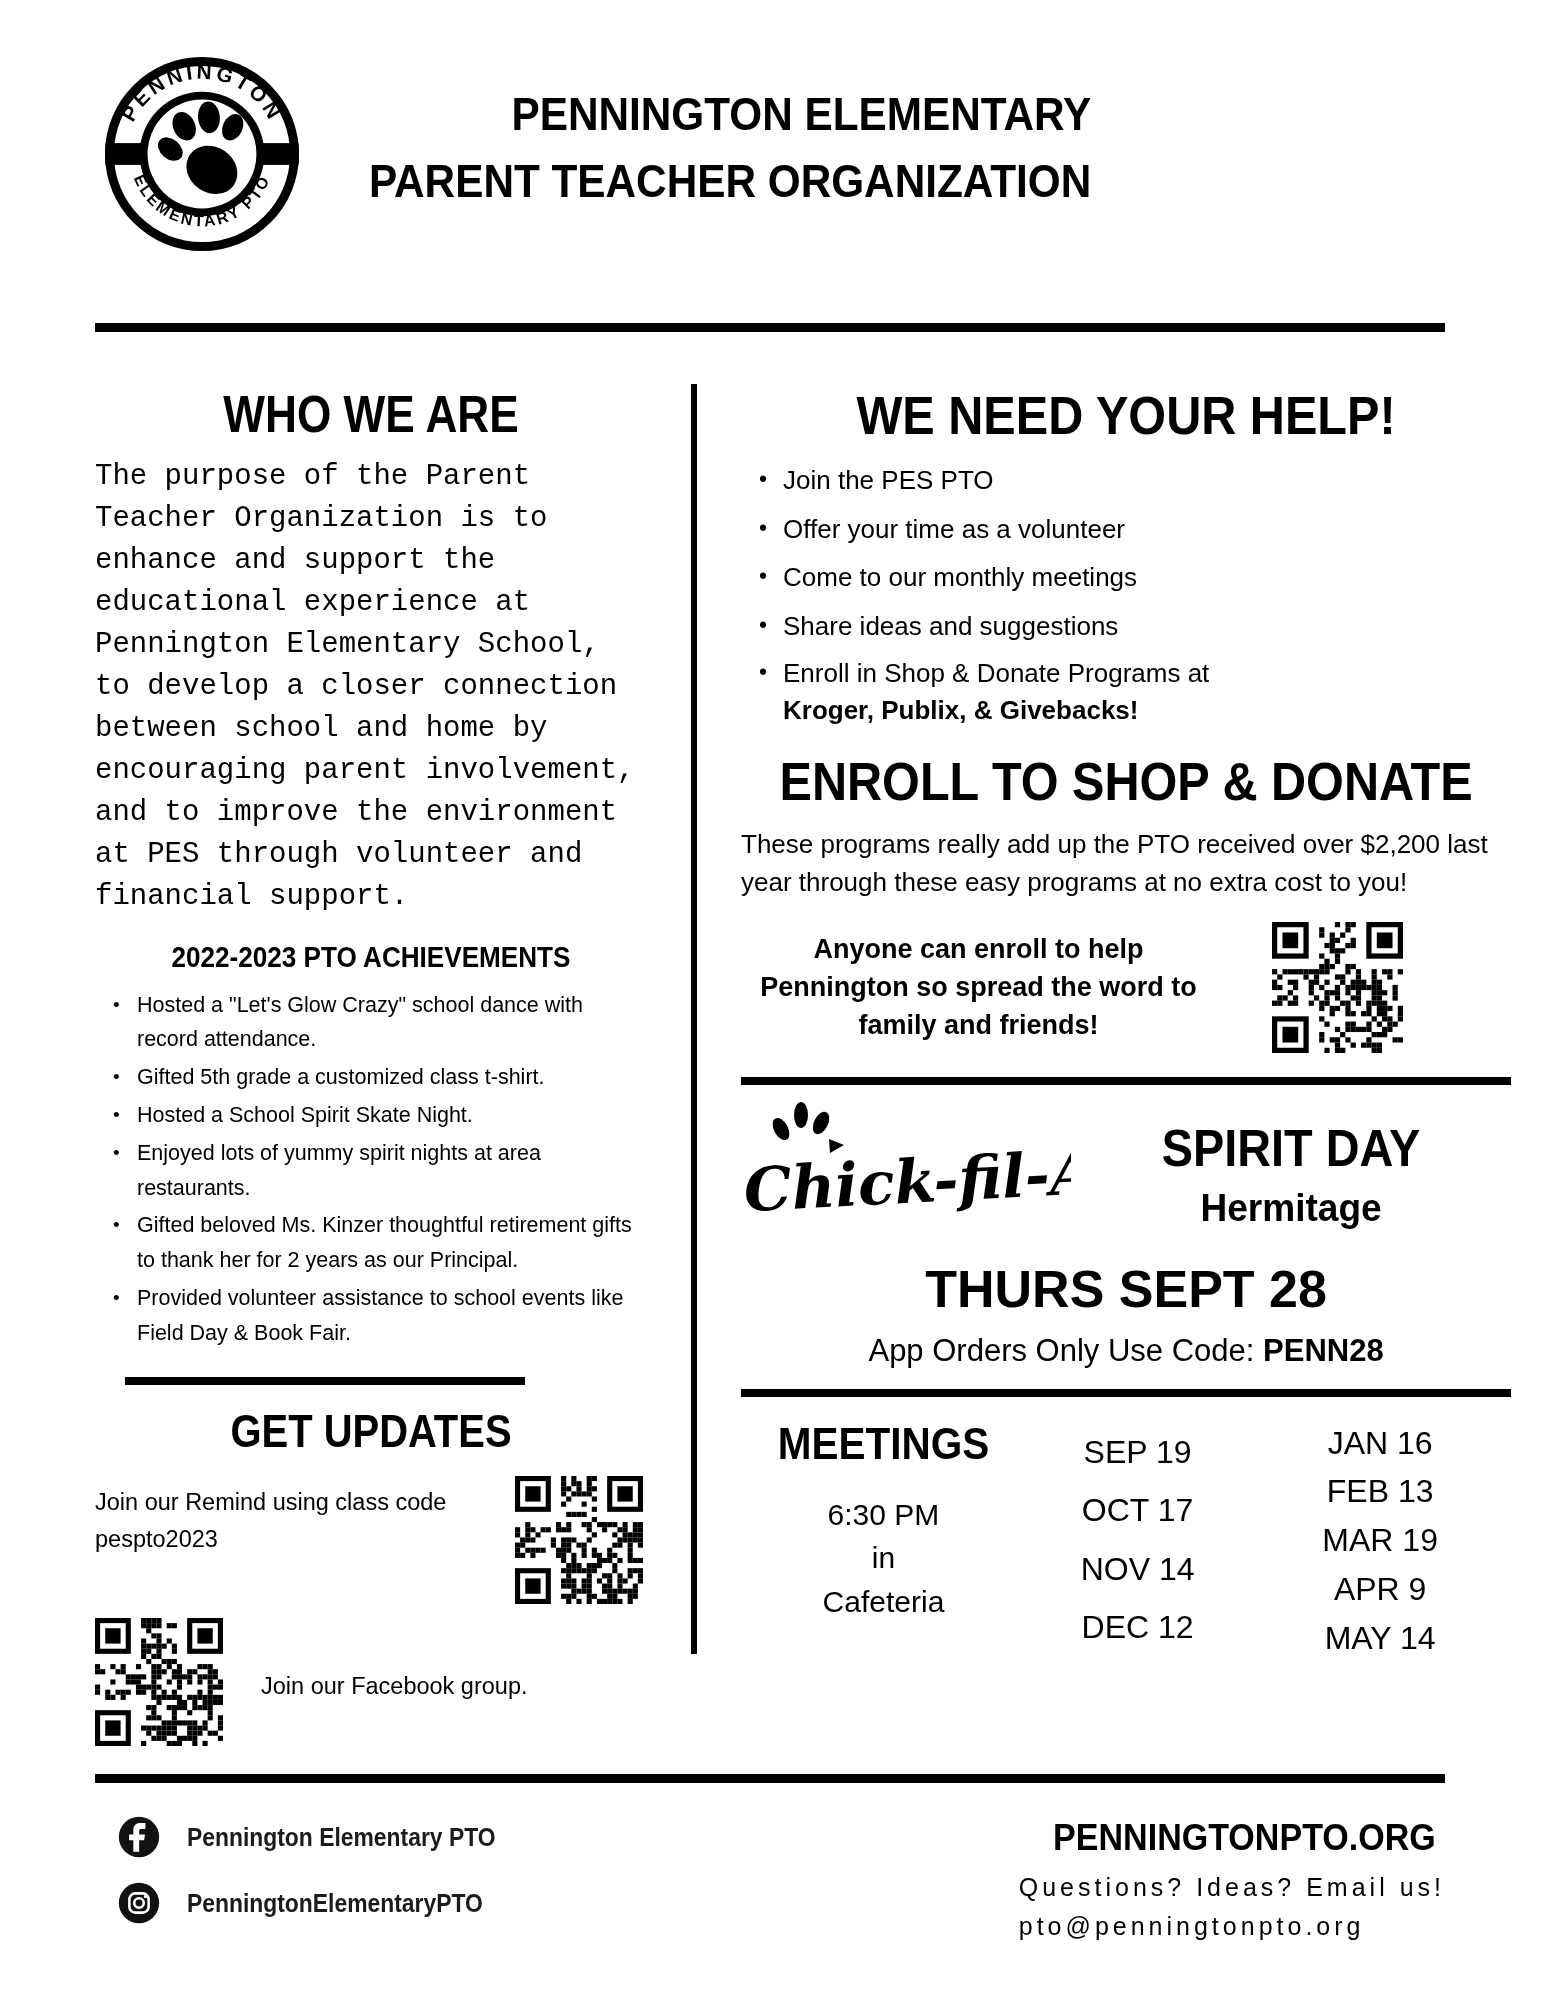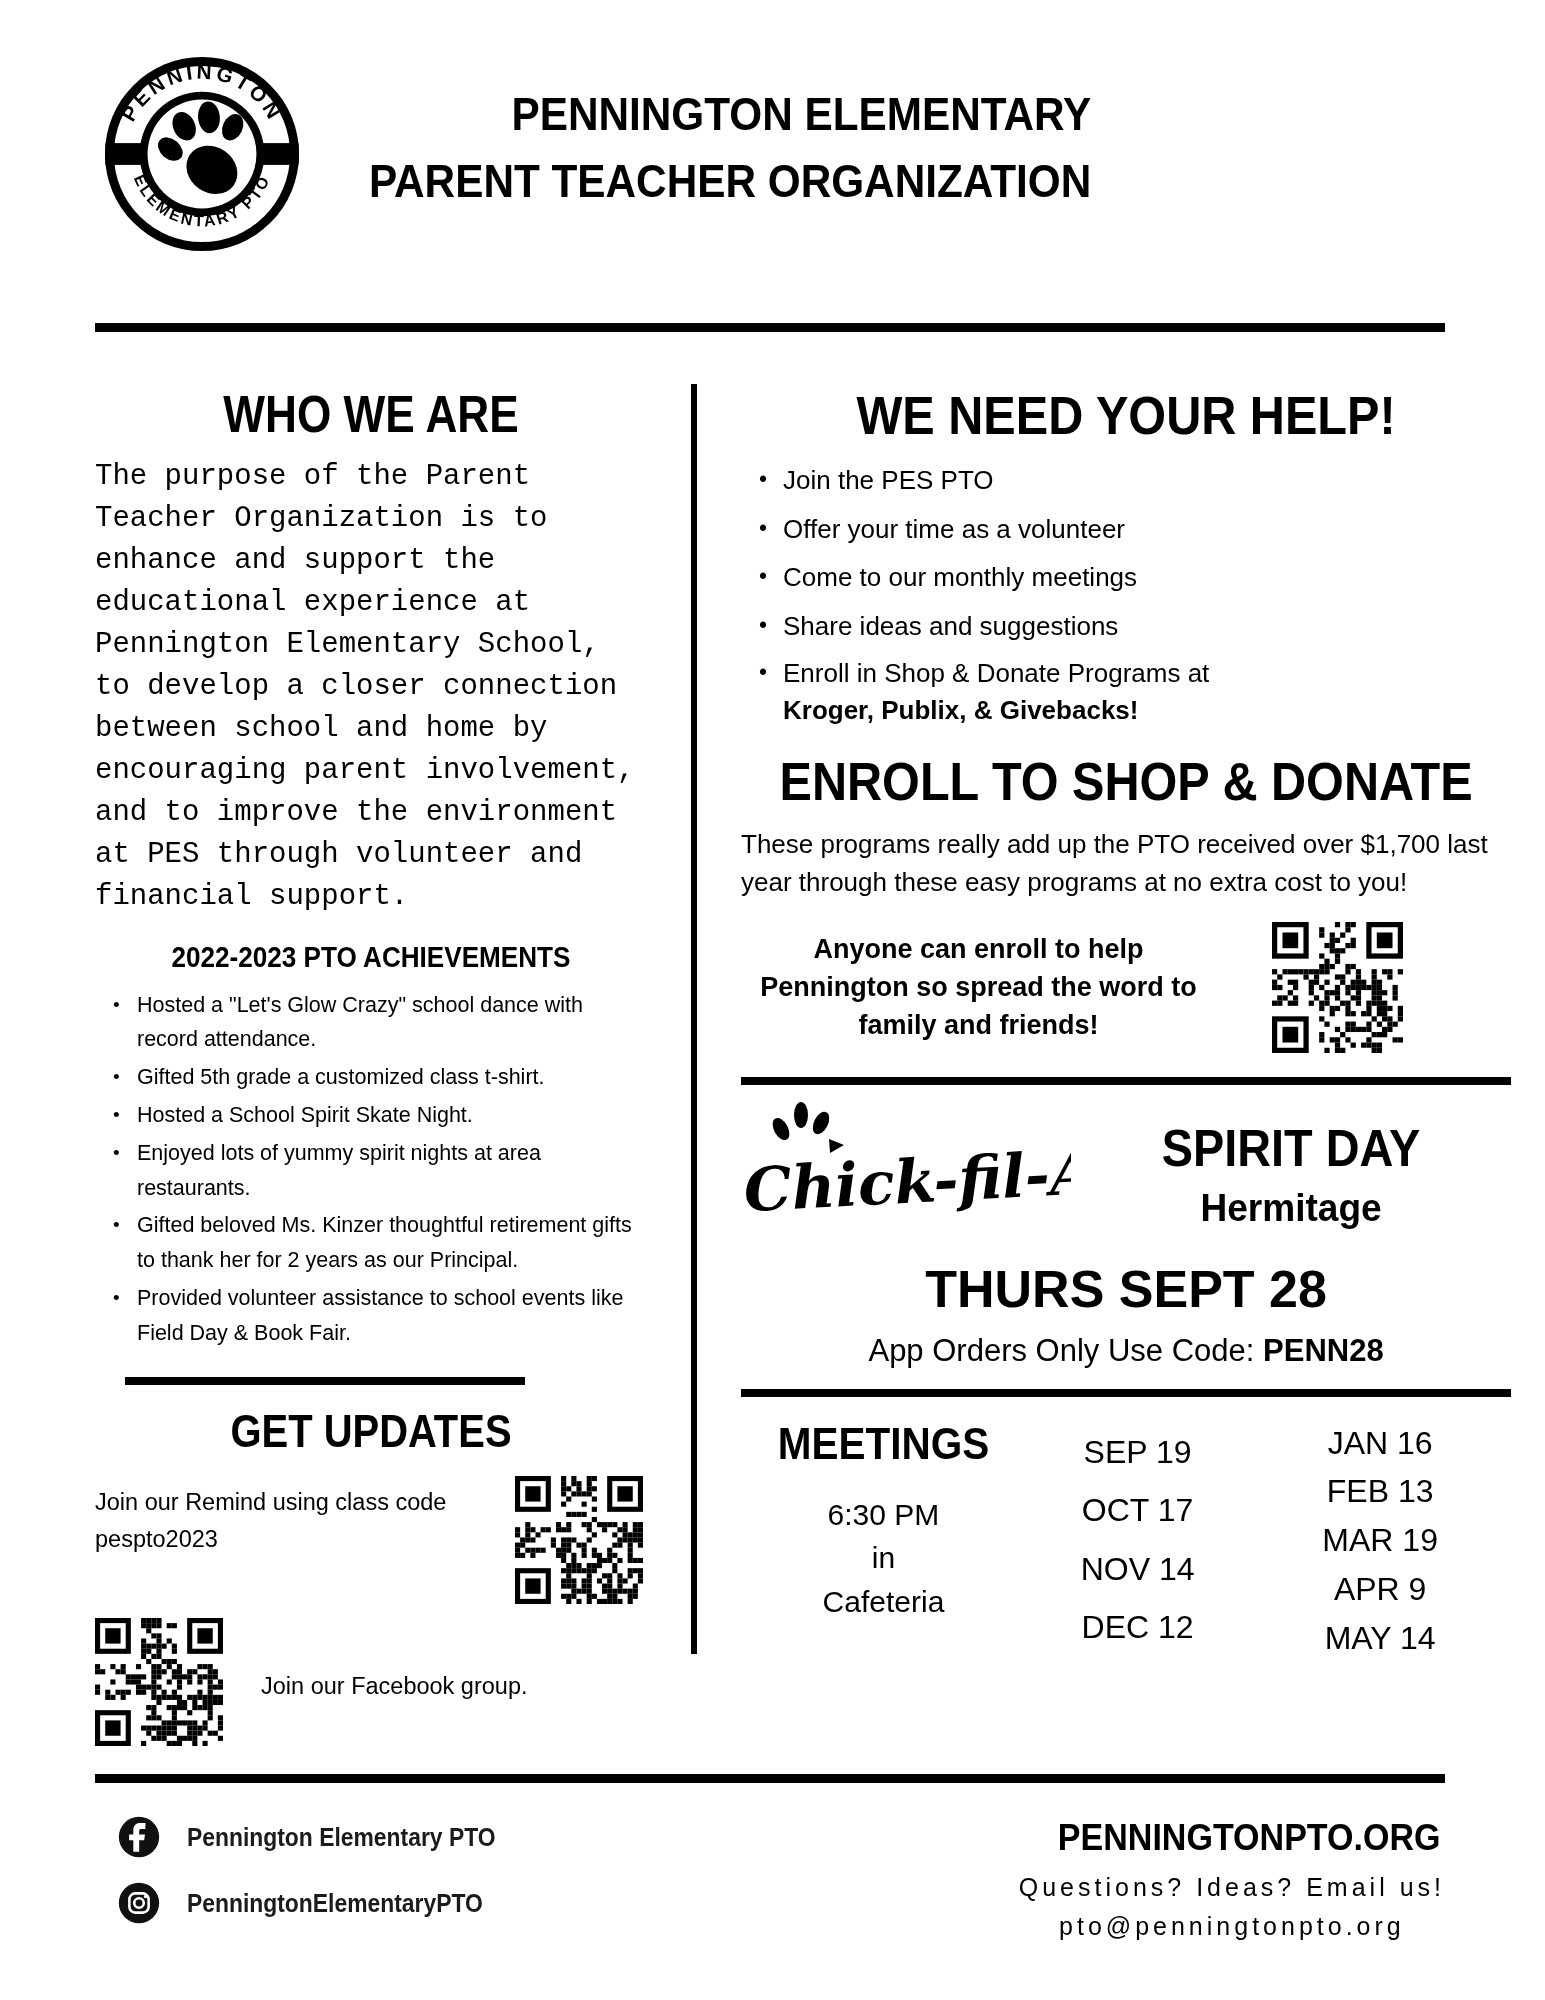--- a/index.html
+++ b/index.html
@@ -80,21 +80,21 @@
   .m-time { font-size:30px; line-height:1.45; margin-top:24px; }
   .m-fall   { width:29%; text-align:center; font-size:32px; line-height:1.83; list-style:none; padding-top:4px; }
   .m-spring { width:34%; text-align:center; font-size:32px; line-height:1.53; list-style:none; }
 
   
   .footer { display:flex; justify-content:space-between; margin-top:32px; }
   .social .srow { display:flex; align-items:center; margin-bottom:22px; margin-left:22px; }
   .social svg { width:44px; height:44px; flex:0 0 auto; }
   .handle { font-size:26px; font-weight:800; margin-left:26px; color:#1b1b1b;
             transform:scaleX(0.88); transform-origin:left center; white-space:nowrap; }
-  .contact { text-align:center; padding-top:2px; }
+  .contact { text-align:left; padding-top:2px; }
   .site { font-size:37px; font-weight:800; transform:scaleX(0.92); transform-origin:right center; white-space:nowrap; }
   .qline { font-size:25px; letter-spacing:4px; margin-top:14px; }
   .eline { font-size:25px; letter-spacing:4px; margin-top:10px; }
 
   .badge-top-text  { font-family:"Liberation Sans",sans-serif; font-weight:700; font-size:21px; letter-spacing:3.5px; }
   .badge-bot-text  { font-family:"Liberation Sans",sans-serif; font-weight:700; font-size:16px; letter-spacing:2.5px; }
   .cfa-script { font-family:"DejaVu Serif",serif; font-style:italic; font-weight:bold; font-size:60px; }
   .cfa-reg { font-size:16px; }
 </style>
 </head>
@@ -583,21 +583,21 @@
           <li>Offer your time as a volunteer</li>
           <li>Come to our monthly meetings</li>
           <li>Share ideas and suggestions</li>
         </ul>
       <div class="help-final">
         <span>Enroll in Shop &amp; Donate Programs at</span>
         <strong>Kroger, Publix, &amp; Givebacks!</strong>
       </div>
 
       <h2 class="sec h-right" style="margin-top:20px;">ENROLL TO SHOP &amp; DONATE</h2>
-      <p class="body">These programs really add up the PTO received over $1,700 last year through these easy programs at no extra cost to you!</p>
+      <p class="body">These programs really add up the PTO received over $2,200 last year through these easy programs at no extra cost to you!</p>
 
       <div class="callout-row">
         <p class="callout">Anyone can enroll to help Pennington so spread the word to family and friends!</p>
         <div class="qr"><svg viewBox="0 0 125 125" width="100%" height="100%" fill="#000">
               <rect x="60" y="0" width="5" height="5"></rect>
               <rect x="70" y="0" width="5" height="5"></rect>
               <rect x="75" y="0" width="5" height="5"></rect>
               <rect x="45" y="5" width="5" height="5"></rect>
               <rect x="70" y="5" width="5" height="5"></rect>
               <rect x="45" y="10" width="5" height="5"></rect>

